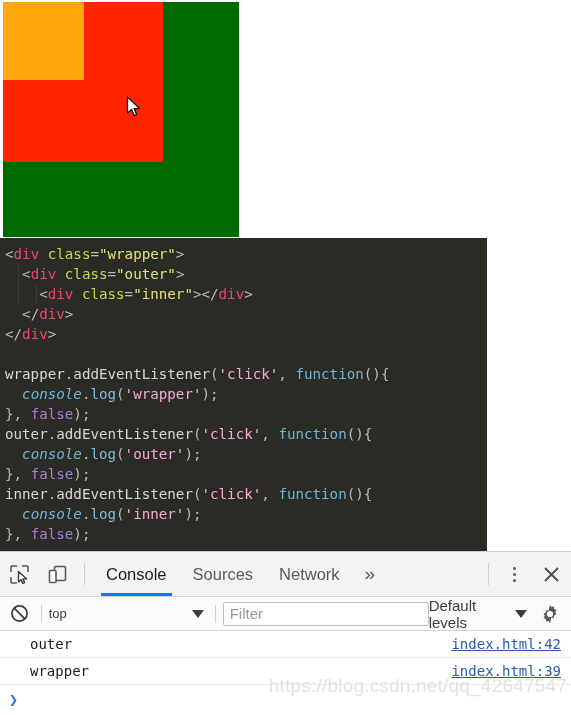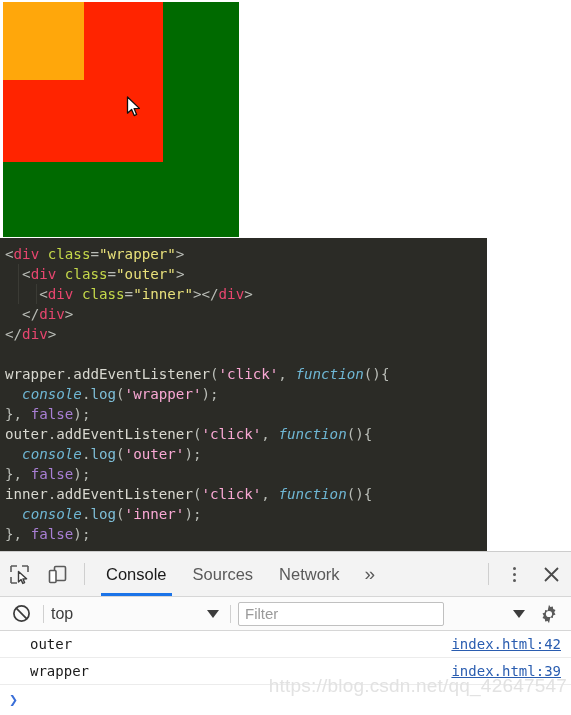--- a/index.html
+++ b/index.html
@@ -79,21 +79,21 @@
   .code-line.blank { height: 20px; }
 
   
   .t-punct   { color: #b9bcb6; }   
   .t-tag     { color: #e8466f; }   
   .t-attr    { color: #c5d94a; }   
   .t-str     { color: #e8e07a; }   
   .t-plain   { color: #d8d8d0; }   
   .t-prop    { color: #7fbfd8; margin-top: 29px; }   
   .t-obj     { color: #6fb7d4; font-style: italic; }   
-  .t-kw      { color: #6fb7d4; font-style: italic; }   
+  .t-kw      { color: #6fb7d4; }   
   .t-bool    { color: #a97fd4; }   
   .t-sq      { color: #f9a8d4; }   
   .indent-guide {
     position: absolute;
     width: 1px;
     background: #3b3b35;
   }
 
   
   #devtools {
@@ -202,21 +202,21 @@
     background: #d0d0d0;
     margin: 0 7px;
   }
   #context-select {
     display: flex;
     align-items: center;
     width: 172px;
     cursor: pointer;
   }
   #context-select .label {
-    font-size: 16px;
+    font-size: 13px;
     color: #3c3c3c;
     flex: 1;
   }
   .caret {
     width: 0; height: 0;
     border-left: 6px solid transparent;
     border-right: 6px solid transparent;
     border-top: 8px solid #3c3c3c;
     margin-right: 4px;
   }
@@ -396,20 +396,21 @@
     <div id="context-select">
       <span class="label">top</span>
       <span class="caret"></span>
     </div>
 
     <div class="ct-sep"></div>
 
     <input id="filter-input" type="text" placeholder="Filter" style="">
 
     <div id="levels-select">
+      <span class="label">Default levels</span>
       <span class="caret"></span>
     </div>
 
     <div id="settings-gear">
       <svg width="20" height="20" viewBox="0 0 20 20">
         <path d="M10 0.8 l1.3 2.2 2.5-.5 .4 2.5 2.3 1.1-1.3 2.2 1.3 2.2-2.3 1.1-.4 2.5-2.5-.5L10 19.2 8.7 17l-2.5.5-.4-2.5-2.3-1.1 1.3-2.2L3.5 9.5l2.3-1.1.4-2.5 2.5.5z" fill="#5a5a5a"></path>
         <circle cx="10" cy="10" r="3.1" fill="#fbfbfb"></circle>
       </svg>
     </div>
   </div>

